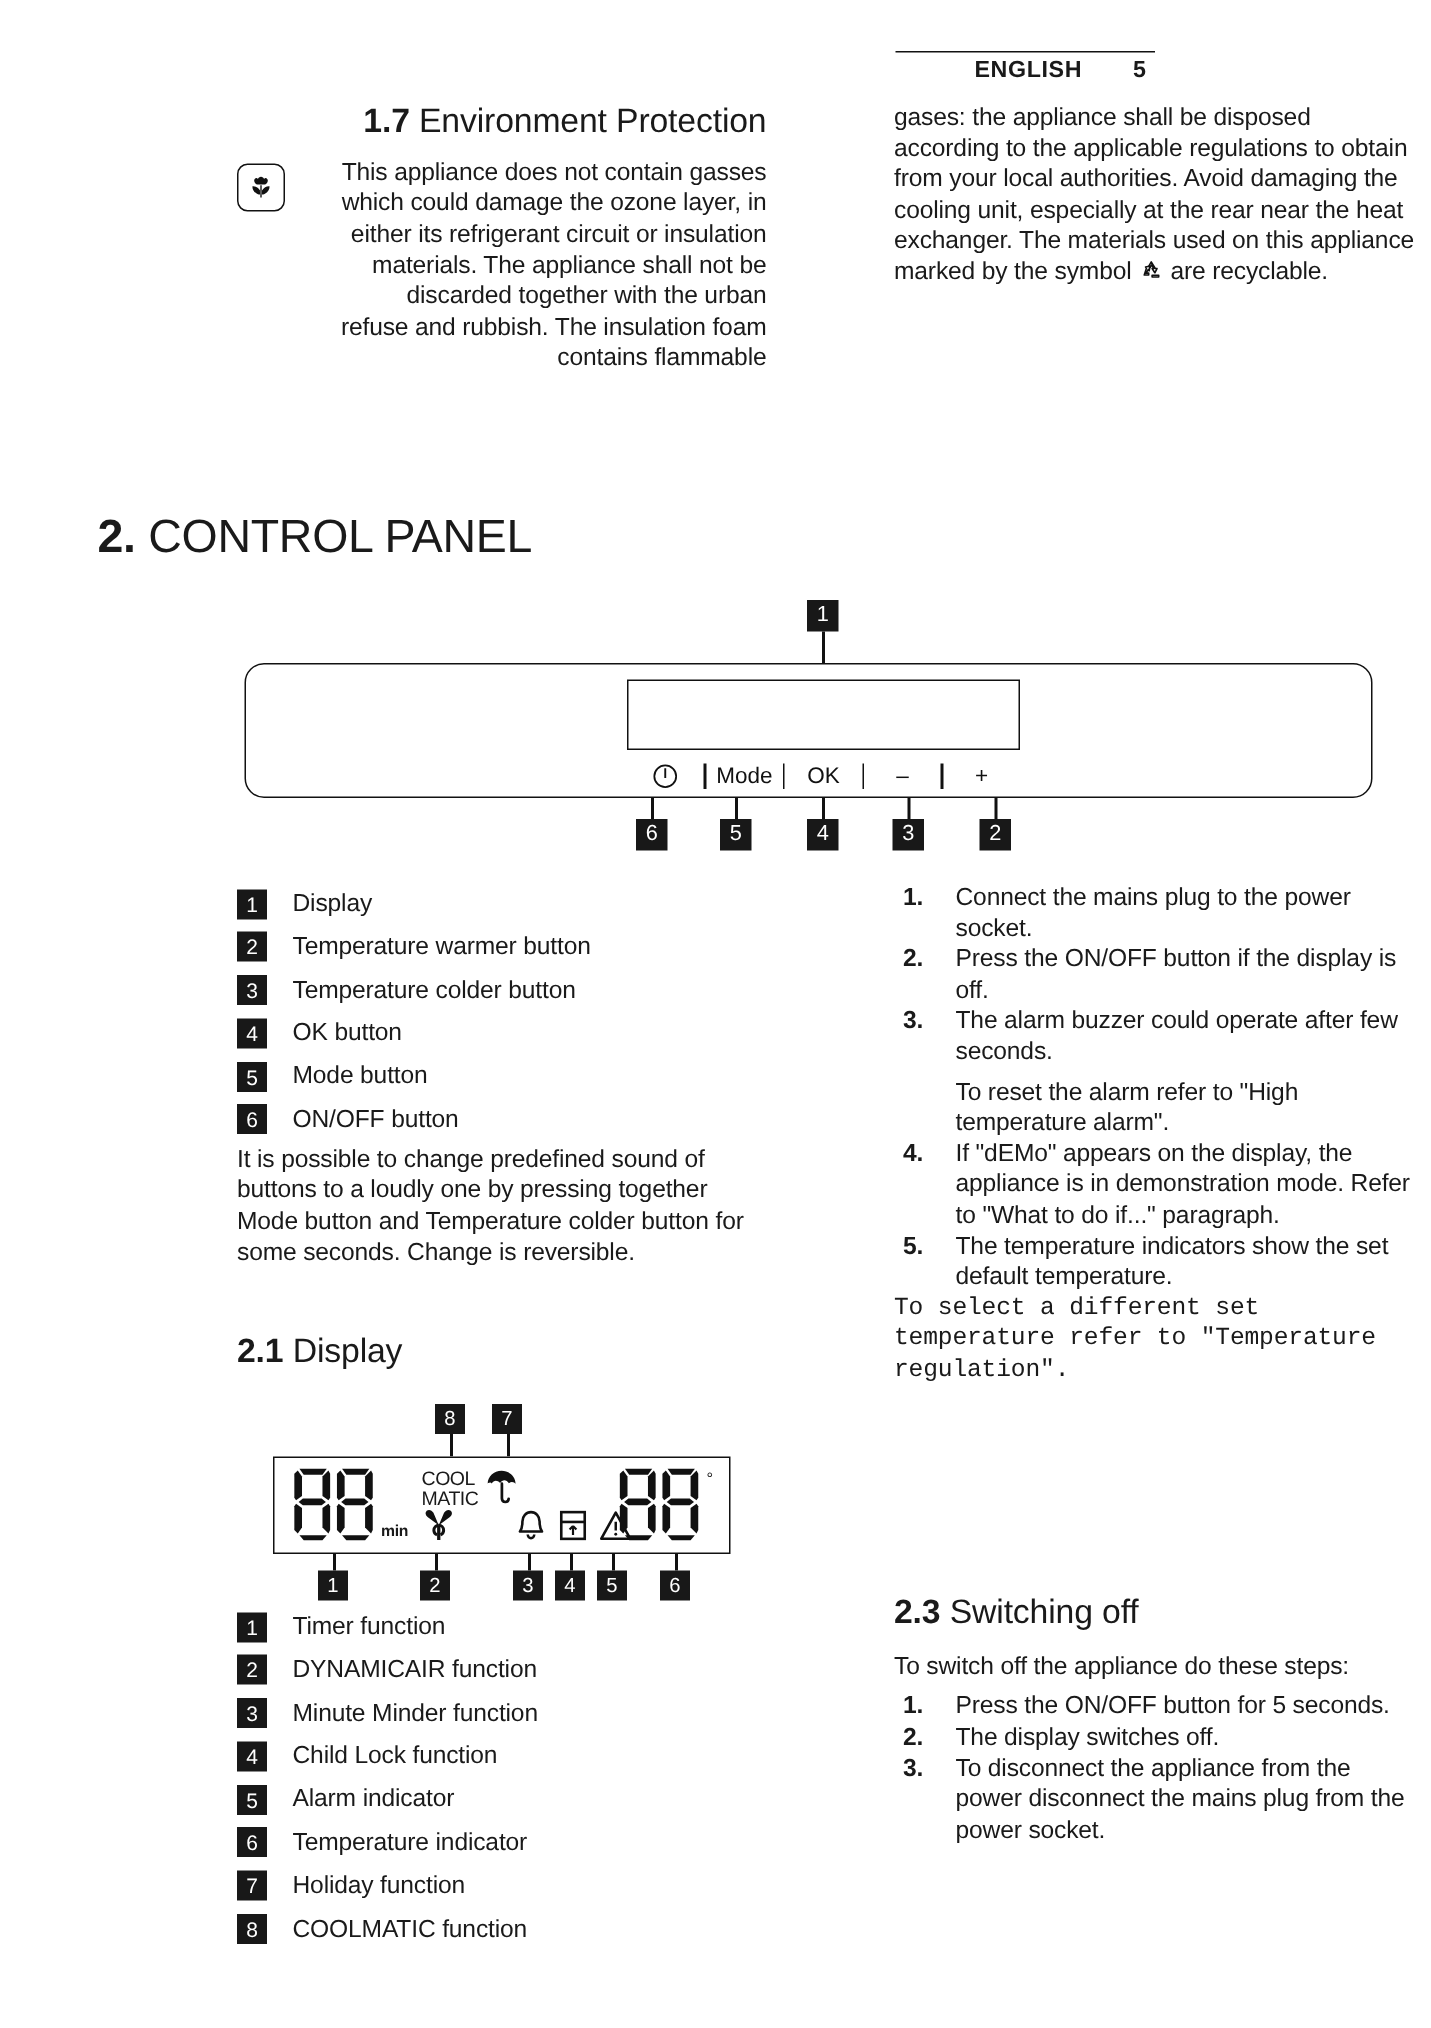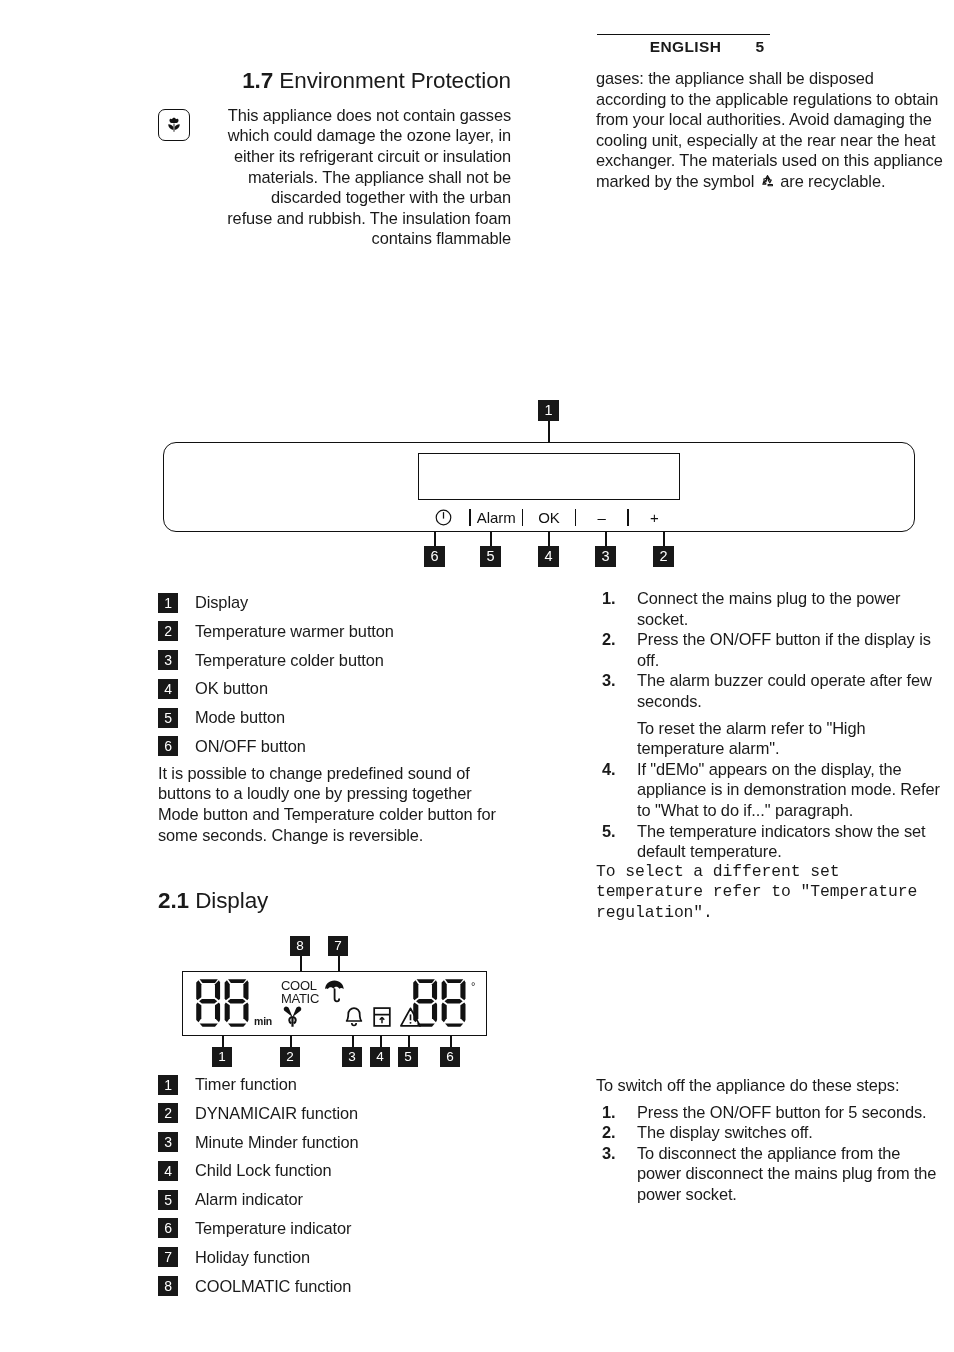--- a/index.html
+++ b/index.html
@@ -222,41 +222,45 @@
         <svg width="17" height="17" viewBox="0 0 24 24" aria-hidden="true">
           <path d="M12 3.6 9.6 7.8l1.5.9 1.3-2.3 2.0 3.5-1.6.0 2.6 4.0 2.0-4.0h-1.6z" fill="none" stroke="#111" stroke-width="1.5" stroke-linejoin="round"></path>
           <path d="M5.4 16.0h4.2v-1.8H7.2l2.0-3.5.8 1.4 1.0-4.6-4.4.9.8 1.4z" fill="none" stroke="#111" stroke-width="1.5" stroke-linejoin="round"></path>
           <path d="M19.0 16.2h-6.2l.0 1.7h6.2z" fill="none" stroke="#111" stroke-width="1.5" stroke-linejoin="round"></path>
         </svg>
       </span>
       <span>are recyclable.</span>
     </p>
   </div>
 
+  <h1 class="chapter">
+    <span class="num">2.</span>
+    <span>CONTROL PANEL</span>
+  </h1>
 
   <div class="cp-figure">
 
     <div class="badge" style="left:375px; top:0px;">1</div>
     <div class="leader" style="left:385px; top:21px; height:53px;"></div>
 
     <div class="cp-body">
       <div class="cp-display"></div>
       <div class="cp-buttons">
 
         <div class="cp-slot">
           <span>
             <svg class="power-glyph" viewBox="0 0 24 24" aria-hidden="true">
               <circle cx="12" cy="12" r="9.2" fill="none" stroke="#111" stroke-width="1.5"></circle>
               <line x1="12" y1="5.2" x2="12" y2="13.4" stroke="#111" stroke-width="1.6"></line>
             </svg>
           </span>
         </div>
         <div class="cp-sep"></div>
         <div class="cp-slot">
-          <span class="cp-btn">Alarm</span>
+          <span class="cp-btn">Mode</span>
         </div>
         <div class="cp-sep"></div>
         <div class="cp-slot">
           <span class="cp-btn">OK</span>
         </div>
         <div class="cp-sep"></div>
         <div class="cp-slot">
           <span class="cp-btn">–</span>
         </div>
         <div class="cp-sep"></div>
@@ -440,20 +444,24 @@
       <li><span class="stepnum">1.</span><span>Connect the mains plug to the power socket.</span></li>
       <li><span class="stepnum">2.</span><span>Press the ON/OFF button if the display is off.</span></li>
       <li><span class="stepnum">3.</span><span>The alarm buzzer could operate after few seconds.</span><span class="sub">To reset the alarm refer to "High temperature alarm".</span></li>
       <li><span class="stepnum">4.</span><span>If "dEMo" appears on the display, the appliance is in demonstration mode. Refer to "What to do if..." paragraph.</span></li>
       <li><span class="stepnum">5.</span><span>The temperature indicators show the set default temperature.</span></li>
     </ol>
     <p class="tail">To select a different set temperature refer to "Temperature regulation".</p>
   </div>
 
   <div class="col-right" style="top:1062px;">
+    <h2 class="sec">
+      <span class="num">2.3</span>
+      <span>Switching off</span>
+    </h2>
     <p class="body" style="margin-bottom:6px;margin-top:13px;">To switch off the appliance do these steps:</p>
     <ol class="steps">
       <li><span class="stepnum">1.</span><span>Press the ON/OFF button for 5 seconds.</span></li>
       <li><span class="stepnum">2.</span><span>The display switches off.</span></li>
       <li><span class="stepnum">3.</span><span>To disconnect the appliance from the power disconnect the mains plug from the power socket.</span></li>
     </ol>
   </div>
 
 </div>
 

